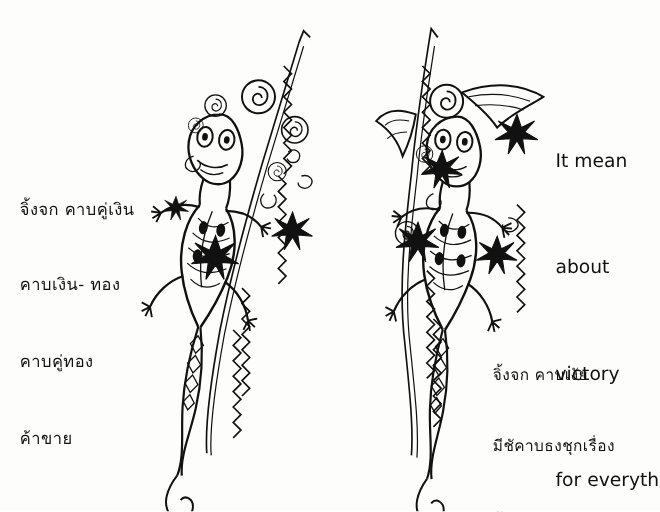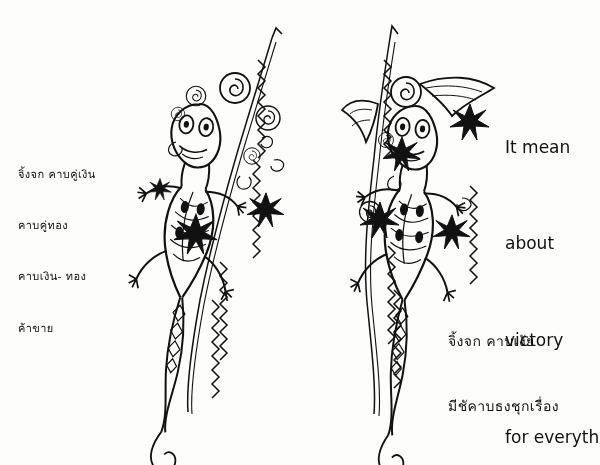--- a/index.html
+++ b/index.html
@@ -24,21 +24,21 @@
   .hand-text {
     position: absolute;
     color: #111111;
     font-family: "DejaVu Sans", sans-serif;
     white-space: pre;
     line-height: 1.55;
   }
   .thai-left {
     left: 18px;
     top: 132px;
-    font-size: 11px;
+    font-size: 15px;
     letter-spacing: 0.4px;
   }
   .thai-right {
     left: 448px;
     top: 288px;
     font-size: 14px;
     letter-spacing: 0.4px;
   }
   .english-right {
     left: 505px;
@@ -231,22 +231,22 @@
           <use href="#flower"></use>
         </g>
 
       <path d="M394,176 c-7,3 -9,11 -2,14 c6,2 11,-4 8,-9" fill="none" stroke="#111" stroke-width="1.2"></path>
       <path d="M462,198 c8,0 12,7 6,11 c-5,4 -12,0 -11,-5" fill="none" stroke="#111" stroke-width="1.2"></path>
     </g>
   </svg>
 
   <div class="hand-text thai-left">
     <span class="ln">จิ้งจก คาบคู่เงิน</span>
+    <span class="ln">คาบเงิน- ทอง</span>
     <span class="ln">คาบคู่ทอง</span>
-    <span class="ln">คาบเงิน- ทอง</span>
     <span class="ln">ค้าขาย</span>
   </div>
 
   <div class="hand-text english-right">
     <span class="ln">It mean</span>
     <span class="ln">about</span>
     <span class="ln">victory</span>
     <span class="ln">for everything</span>
   </div>
 

